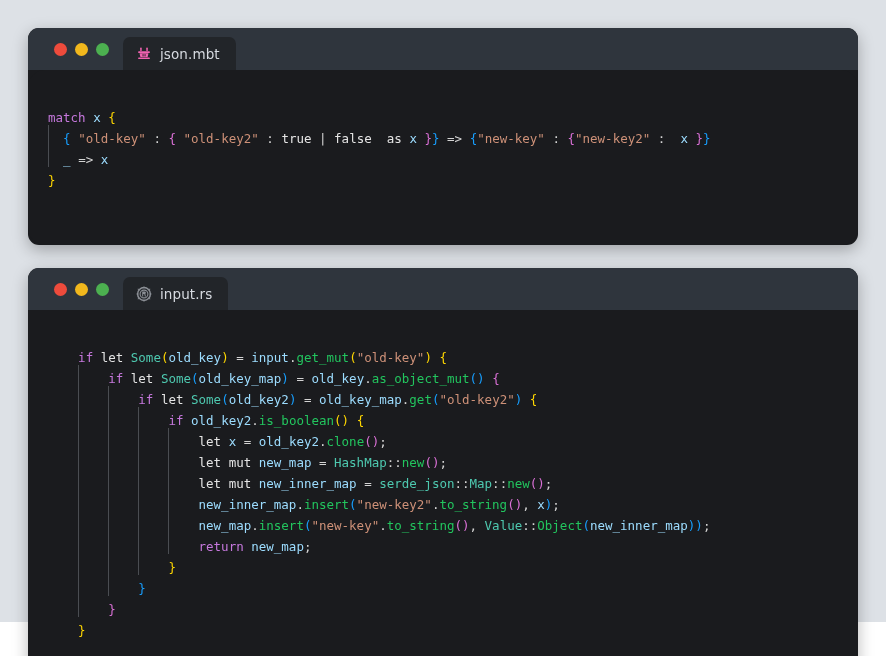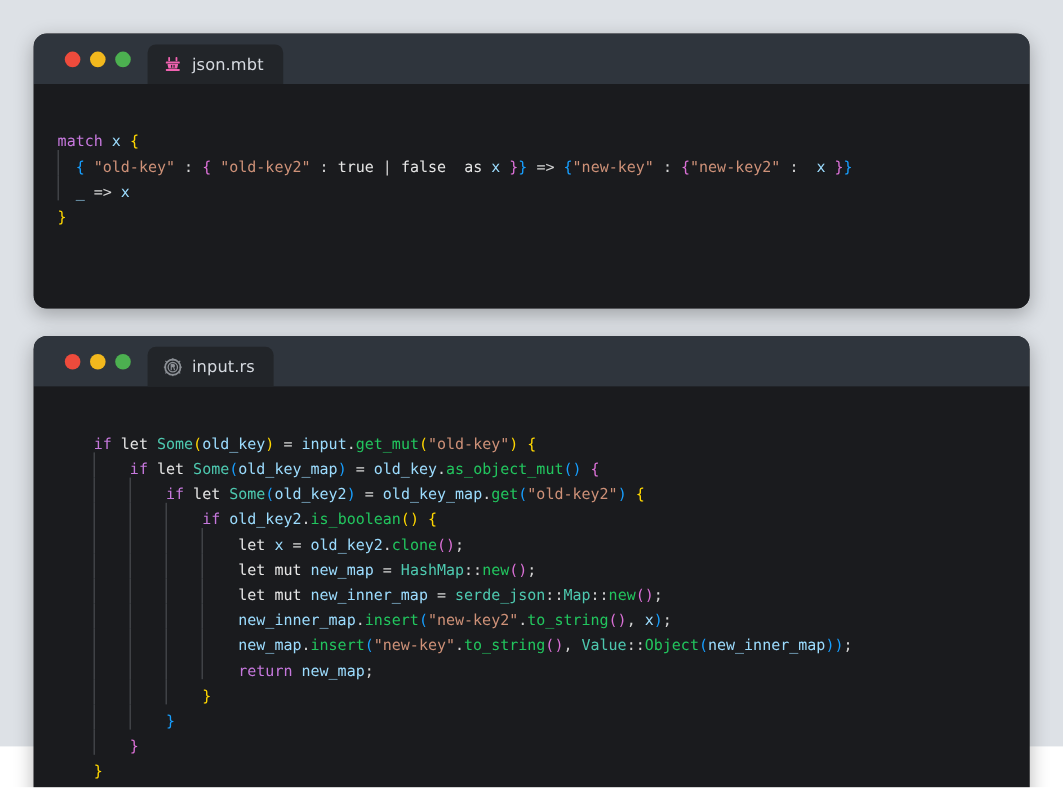--- a/index.html
+++ b/index.html
@@ -77,21 +77,21 @@
 
   .code {
     background: #1a1b1e;
     font-family: "DejaVu Sans Mono", monospace;
     font-size: 12.5px;
     line-height: 21px;
     white-space: pre;
     color: #d4d4d4;
     overflow: hidden;
   }
-  .win-1 .code { padding: 16px 10px 24px 20px; }
+  .win-1 .code { padding: 16px 10px 12px 20px; border-radius: 17px; }
   .win-2 .code { padding: 16px 10px 22px 20px; }
 
   .ln { position: relative; height: 21px; }
 
   
   .g { display: inline-block; position: relative; }
   .g::before {
     content: "";
     position: absolute;
     left: 0px; top: -3px;

